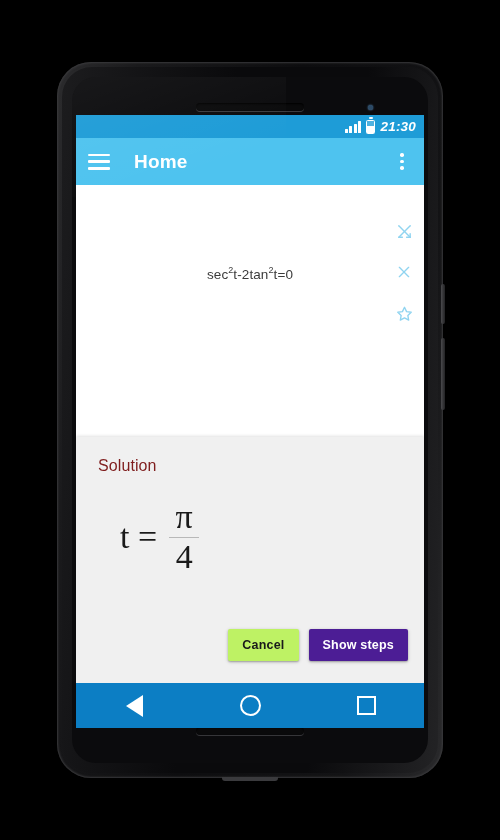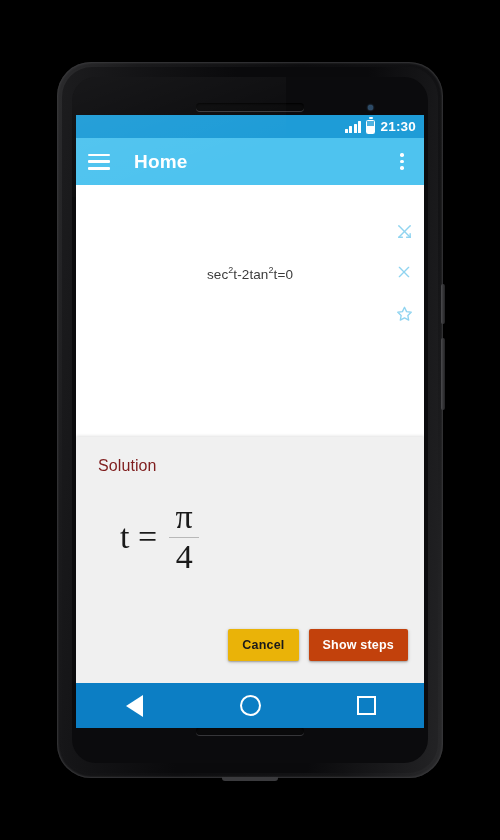--- a/index.html
+++ b/index.html
@@ -171,20 +171,21 @@
     height: 2px;
     background: #ffffff;
     border-radius: 1px;
   }
   .clock {
     color: #ffffff;
     font-size: 13.5px;
     font-weight: bold;
     letter-spacing: 0.2px;
     line-height: 1;
+    font-style: italic;
   }
 
   
   .appbar {
     height: 47px;
     background: #4ec3ef;
     display: flex;
     align-items: center;
     padding: 0 12px;
     box-sizing: border-box;
@@ -364,26 +365,26 @@
     border: none;
     border-radius: 2px;
     font-size: 12.5px;
     font-weight: bold;
     padding: 9px 14px;
     cursor: pointer;
     font-family: "Liberation Sans", sans-serif;
     letter-spacing: 0.2px;
   }
   .btn-cancel {
-    background: #eab308;
+    background: #bef264;
     color: #1a1a1a;
     box-shadow: 0 1px 2px rgba(0,0,0,0.28), 0 1px 4px rgba(0,0,0,0.14);
   }
   .btn-primary {
-    background: #c2410c;
+    background: #4c1d95;
     color: #ffffff;
     box-shadow: 0 1px 2px rgba(0,0,0,0.28), 0 1px 4px rgba(0,0,0,0.14);
     text-align: center;
   }
 
   
   .navbar {
     position: absolute;
     left: 0;
     right: 0;

